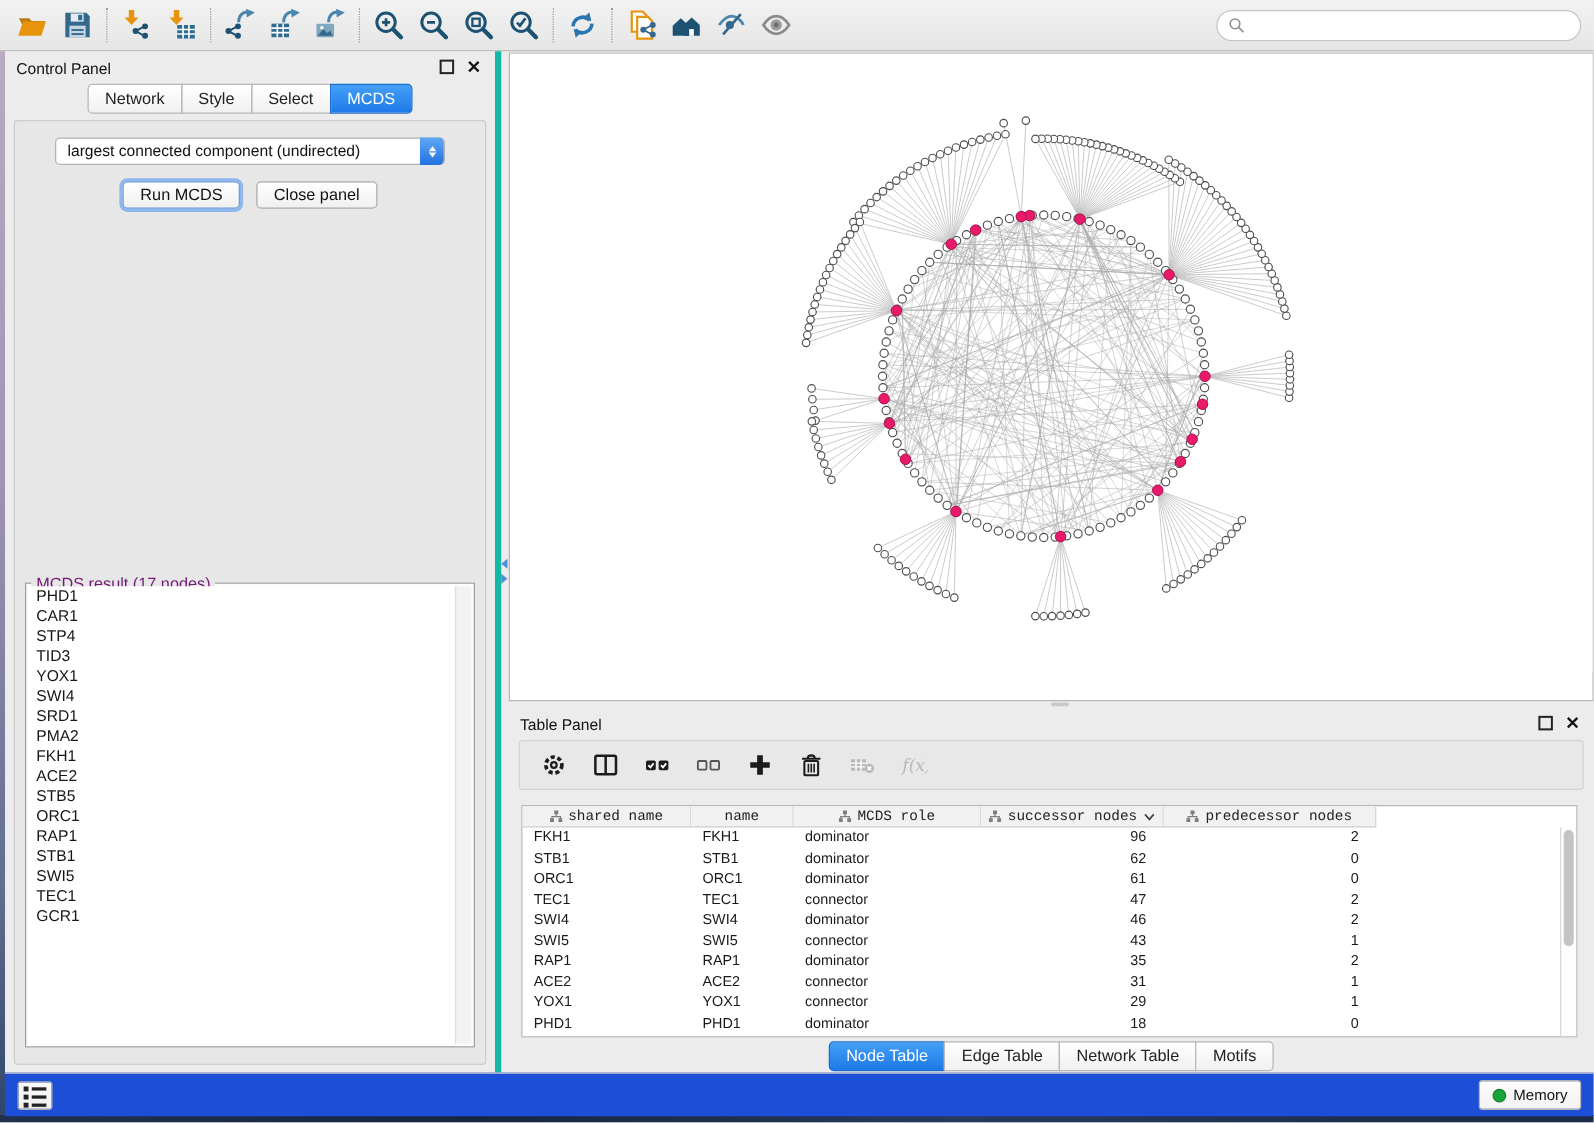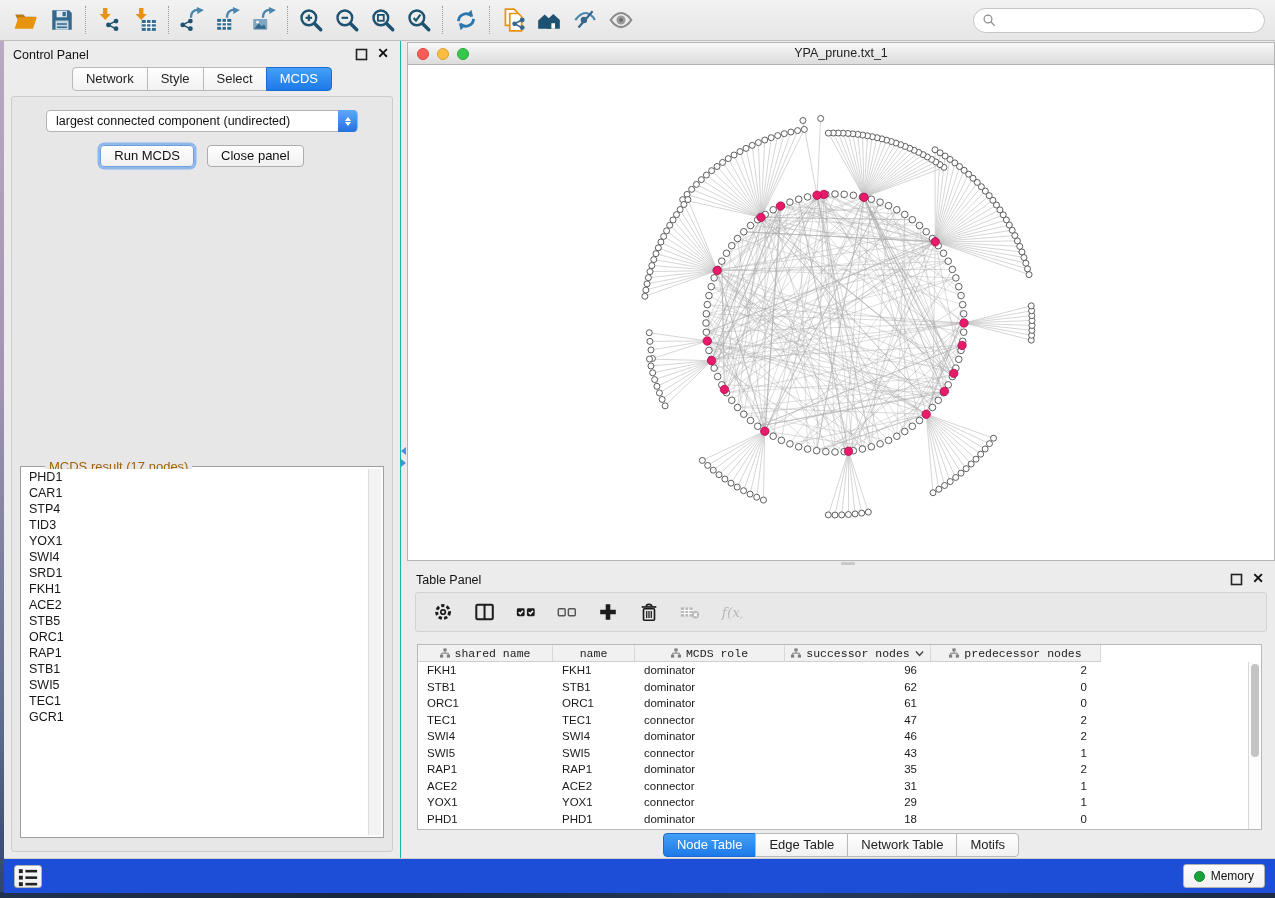--- a/index.html
+++ b/index.html
@@ -13,21 +13,21 @@
   
   #toolbar { position:absolute; left:0; top:0; width:1275px; height:41px; background:linear-gradient(#f2f2f2,#e6e6e6); border-bottom:1px solid #bdbdbd; display:flex; align-items:center; padding-left:8px; }
   .tb-btn { width:36px; height:32px; display:flex; align-items:center; justify-content:center; border-radius:4px; }
   .tb-btn svg { width:26px; height:26px; }
   .tb-sep { width:1px; height:28px; margin:0 5px; border-left:1px dotted #9b9b9b; }
   #search-box { position:absolute; right:10px; top:8px; width:292px; height:25px; background:#fff; border:1px solid #c6c6c6; border-radius:13px; display:flex; align-items:center; padding:0 8px; }
   #search-box svg { width:15px; height:15px; flex:0 0 auto; }
   #search-input { border:none; outline:none; flex:1; margin-left:5px; font-size:12px; background:transparent; }
 
   
-  #control-panel { position:absolute; left:4px; top:41px; width:397px; height:817px; background:#ececec; border-right:1px solid #14b8a6; }
+  #control-panel { position:absolute; left:4px; top:41px; width:397px; height:817px; background:#ececec; border-right:5px solid #14b8a6; }
   .panel-head { position:relative; height:26px; }
   .panel-title { position:absolute; left:9px; top:7px; font-size:12.5px; color:#111; }
   .float-btn { position:absolute; top:6px; width:13px; height:13px; }
   .float-btn svg { width:13px; height:13px; }
   .close-btn { position:absolute; top:4px; width:14px; height:16px; font-size:14px; font-weight:bold; color:#111; line-height:16px; text-align:center; }
   #cp-float { right:32px; } #cp-close { right:10px; }
 
   .tab-row { display:flex; justify-content:center; }
   .tab { background:linear-gradient(#ffffff,#f1f1f1); border:1px solid #b9b9b9; padding:3px 13px 4px; font-size:13px; color:#222; margin-left:-1px; cursor:default; }
   .tab:first-child { border-radius:4px 0 0 4px; margin-left:0; }
@@ -38,21 +38,21 @@
   #opt-label { margin-top:22px; text-align:center; font-size:13px; color:#111; }
   #opt-select { position:relative; margin:13px auto 0; width:312px; height:22px; background:#fff; border:1px solid #b3b3b3; border-radius:4px; font-size:12.5px; line-height:20px; padding-left:9px; color:#111; }
   #opt-select .stepper { position:absolute; right:0; top:-1px; width:19px; height:22px; border-radius:0 4px 4px 0; background:linear-gradient(#5fa8f7,#2272e0); display:flex; flex-direction:column; align-items:center; justify-content:center; gap:1px; }
   .chev { width:0; height:0; border-left:3.5px solid transparent; border-right:3.5px solid transparent; }
   .chev.up { border-bottom:4px solid #fff; } .chev.down { border-top:4px solid #fff; }
   #cp-buttons { margin-top:13px; display:flex; justify-content:center; gap:13px; }
   .push-btn { background:linear-gradient(#ffffff,#f0f0f0); border:1px solid #adadad; border-radius:4px; font-size:13px; padding:2px 13px 3px; color:#111;text-align:center; }
   .push-btn.focused { box-shadow:0 0 0 2.5px rgba(92,156,239,.65); border-color:#6d9fdd; }
 
   #mcds-fieldset { position:absolute; left:8px; right:8px; bottom:13px; height:372px; border:1px solid #9f9f9f; background:#fdfdfd; }
-  #mcds-legend { position:absolute; top:-8px; left:24px; background:#e7e7e7; padding:0 4px; font-size:13px; color:#a16207; }
+  #mcds-legend { position:absolute; top:-8px; left:4px; background:#e7e7e7; padding:0 4px; font-size:13px; color:#701a75; }
   #mcds-list { position:absolute; inset:2px 16px 2px 2px; overflow:hidden; background:#fff; }
   .mcds-item { font-size:12.5px; height:16px; line-height:16px; padding-left:6px; color:#161616; }
   #mcds-scroll { position:absolute; top:2px; bottom:2px; right:2px; width:13px; background:#f3f3f3; border-left:1px solid #dedede; }
 
   
   #v-splitter { position:absolute; left:401px; top:42px; width:6px; height:816px; }
   #v-splitter .tri-left { position:absolute; left:0; top:405px; width:0; height:0; border-top:4px solid transparent; border-bottom:4px solid transparent; border-right:5px solid #4d8fd6; }
   #v-splitter .tri-right { position:absolute; left:0; top:417px; width:0; height:0; border-top:4px solid transparent; border-bottom:4px solid transparent; border-left:5px solid #4d8fd6; }
   #h-splitter { position:absolute; left:407px; right:0; top:561px; height:5px; }
   #h-splitter .grip { position:absolute; left:50%; top:1px; width:14px; height:3px; background:#c9c9c9; border-radius:1px; }
@@ -295,20 +295,21 @@
     <div id="mcds-fieldset">
       <span id="mcds-legend">MCDS result (17 nodes)</span>
       <div id="mcds-list">
           <div class="mcds-item">PHD1</div>
           <div class="mcds-item">CAR1</div>
           <div class="mcds-item">STP4</div>
           <div class="mcds-item">TID3</div>
           <div class="mcds-item">YOX1</div>
           <div class="mcds-item">SWI4</div>
           <div class="mcds-item">SRD1</div>
+          <div class="mcds-item">PMA2</div>
           <div class="mcds-item">FKH1</div>
           <div class="mcds-item">ACE2</div>
           <div class="mcds-item">STB5</div>
           <div class="mcds-item">ORC1</div>
           <div class="mcds-item">RAP1</div>
           <div class="mcds-item">STB1</div>
           <div class="mcds-item">SWI5</div>
           <div class="mcds-item">TEC1</div>
           <div class="mcds-item">GCR1</div>
         </div>
@@ -316,28 +317,20 @@
     </div>
   </div>
 </div>
 
 <div id="v-splitter">
   <span class="tri-left"></span>
   <span class="tri-right"></span>
 </div>
 
 <div id="network-window">
-  <div id="nw-titlebar">
-    <span class="lights">
-      <span class="light red"></span>
-      <span class="light yellow"></span>
-      <span class="light green"></span>
-    </span>
-    <div id="nw-title">YPA_prune.txt_1</div>
-  </div>
   <div id="network-canvas"><svg width="866" height="495" viewBox="0 0 866 495">
         <line x1="415.7569091855521" y1="129.49088394616481" x2="323.7301799207575" y2="180.69318102003623" stroke="#a9a9a9" stroke-width="0.7" opacity="0.6"></line>
         <line x1="415.7569091855521" y1="129.49088394616481" x2="309.6574725992671" y2="204.41146332275667" stroke="#a9a9a9" stroke-width="0.7" opacity="0.6"></line>
         <line x1="415.7569091855521" y1="129.49088394616481" x2="530.2698200792424" y2="180.69318102003626" stroke="#a9a9a9" stroke-width="0.7" opacity="0.6"></line>
         <line x1="415.7569091855521" y1="129.49088394616481" x2="530.2698200792424" y2="335.3068189799638" stroke="#a9a9a9" stroke-width="0.7" opacity="0.6"></line>
         <line x1="415.7569091855521" y1="129.49088394616481" x2="445.35861413725377" y2="385.68696600264036" stroke="#a9a9a9" stroke-width="0.7" opacity="0.6"></line>
         <line x1="415.7569091855521" y1="129.49088394616481" x2="373.4114633227567" y2="375.3425274007329" stroke="#a9a9a9" stroke-width="0.7" opacity="0.6"></line>
         <line x1="415.7569091855521" y1="129.49088394616481" x2="408.64138586274623" y2="385.6869660026403" stroke="#a9a9a9" stroke-width="0.7" opacity="0.6"></line>
         <line x1="415.7569091855521" y1="129.49088394616481" x2="309.6574725992671" y2="311.5885366772433" stroke="#a9a9a9" stroke-width="0.7" opacity="0.6"></line>
         <line x1="409.0466699761516" y1="130.2554191323374" x2="472.08087916828356" y2="378.8665145249693" stroke="#a9a9a9" stroke-width="0.7" opacity="0.6"></line>

